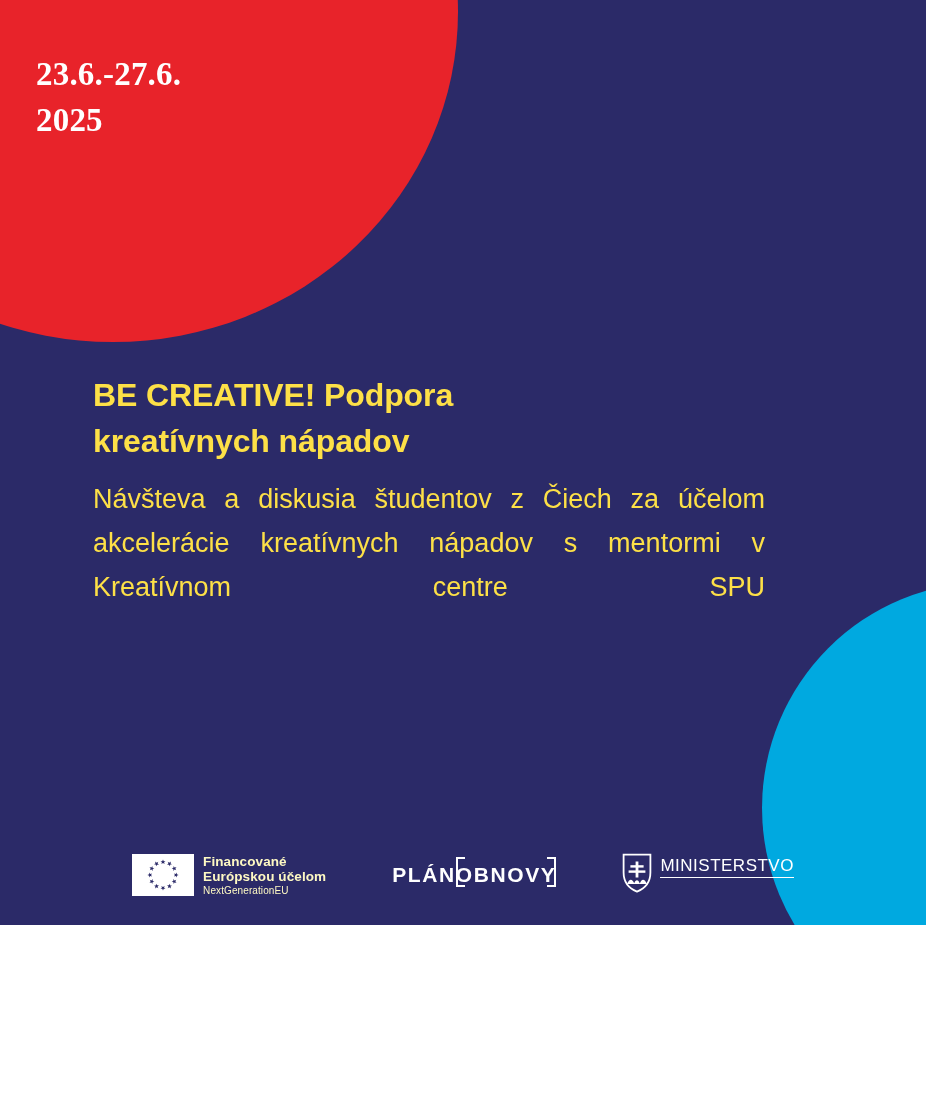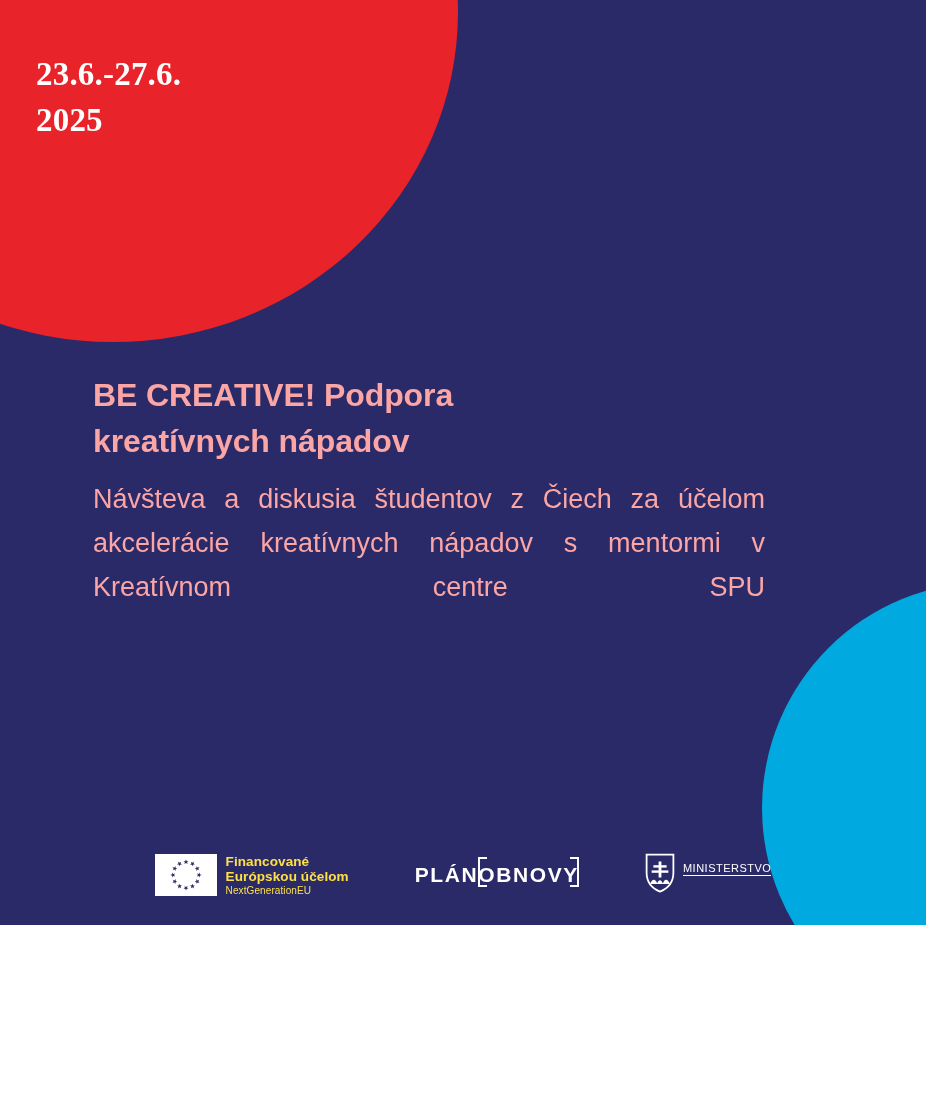--- a/index.html
+++ b/index.html
@@ -57,21 +57,21 @@
     white-space: pre-line;
   }
 
   
   .content {
     position: absolute;
     left: 93px;
     top: 372px;
     width: 672px;
     z-index: 5;
-    color: #fca5a5;
+    color: #fde047;
   }
 
   .title {
     font-size: 32px;
     font-weight: bold;
     line-height: 1.44;
     letter-spacing: -0.1px;
     margin: 0;
     white-space: pre-line;
   }
@@ -125,21 +125,21 @@
   }
   .eu-flag {
     width: 62px;
     height: 42px;
     background: #ffffff;
     flex: 0 0 auto;
     position: relative;
   }
   .eu-flag svg { display: block; }
   .eu-text {
-    color: #fde047;
+    color: #fef9c3;
     line-height: 1.12;
   }
   .eu-text .eu-line1,
   .eu-text .eu-line2 {
     font-size: 13.5px;
     font-weight: bold;
     letter-spacing: 0.1px;
     display: block;
   }
   .eu-text .eu-line3 {
@@ -184,21 +184,21 @@
 
   
   .logo-ministry {
     display: flex;
     align-items: center;
     gap: 8px;
   }
   .ministry-crest { flex: 0 0 auto; }
   .ministry-text { color: #ffffff; }
   .ministry-title {
-    font-size: 11px;
+    font-size: 17px;
     letter-spacing: 0.5px;
     display: inline-block;
     border-bottom: 1px solid #ffffff;
     padding-bottom: 1px;
     margin-bottom: 17px;
   }
   .ministry-sub {
     font-size: 9.5px;
     line-height: 1.26;
     letter-spacing: 0.2px;

